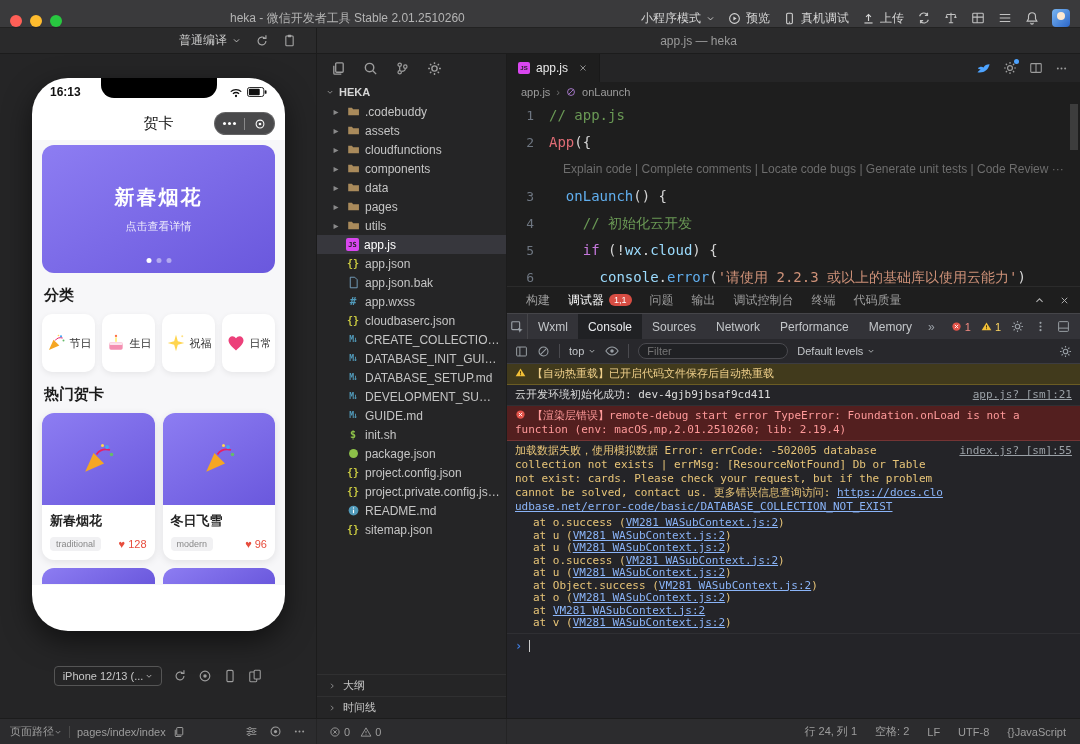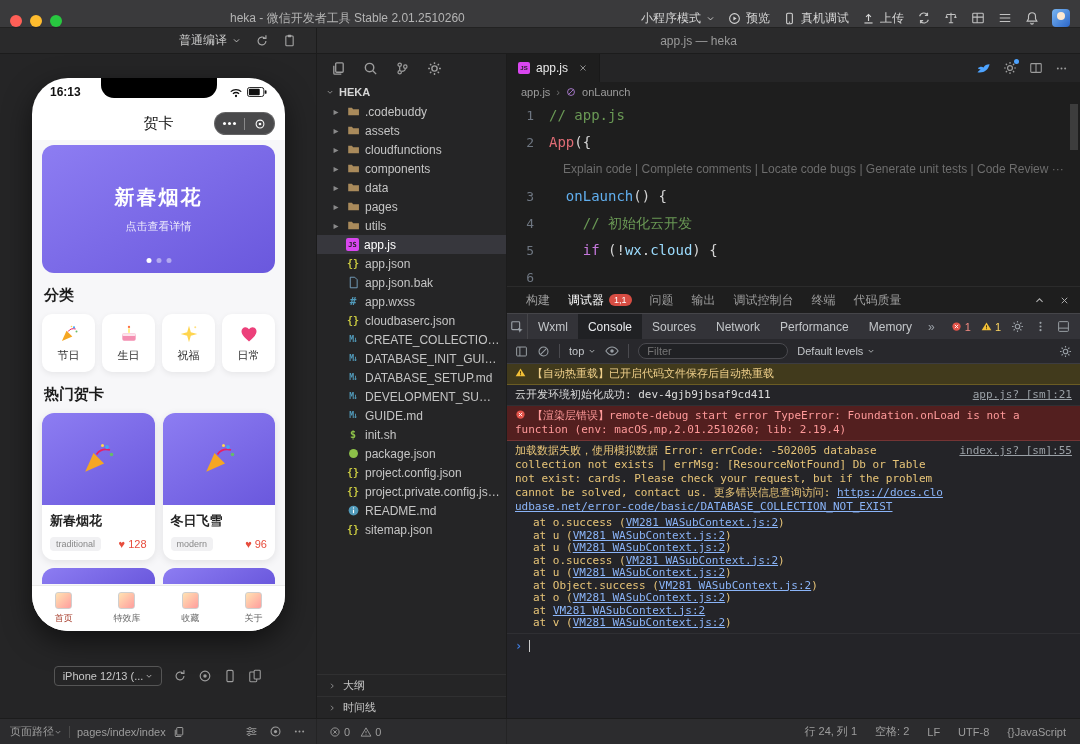--- a/index.html
+++ b/index.html
@@ -41,21 +41,21 @@
 .cap-right{flex:1;display:flex;justify-content:center;cursor:pointer}
 .p-content{position:absolute;top:62px;left:0;right:0;bottom:46px;padding:5px 10px 0;background:#f7f7f9;overflow:hidden}
 .banner{height:128px;border-radius:12px;background:linear-gradient(150deg,#8d7df2,#6a58dd);position:relative;display:flex;flex-direction:column;align-items:center;justify-content:center;color:#fff;cursor:pointer}
 .banner-title{font-size:20px;font-weight:bold;letter-spacing:2px}
 .banner-sub{font-size:11px;margin-top:8px;opacity:.85}
 .banner-dots{position:absolute;bottom:10px;left:50%;transform:translateX(-50%);display:flex;gap:5px}
 .bdot{width:5px;height:5px;border-radius:50%;background:rgba(255,255,255,.45)}
 .bdot.active{background:#fff}
 .sec-title{margin:13px 2px 9px;font-size:15px;font-weight:bold;color:#1b1b1b}
 .cat-row{display:flex;gap:7px}
-.cat-card{flex:1;height:58px;background:#fff;border-radius:10px;box-shadow:0 2px 6px rgba(0,0,0,.07);display:flex;flex-direction:column;align-items:center;justify-content:center;gap:4px;cursor:pointer}
+.cat-card{flex:1;height:58px;background:#fff;border-radius:10px;box-shadow:0 2px 6px rgba(0,0,0,.07);display:flex;flex-direction:row;align-items:center;justify-content:center;gap:4px;cursor:pointer}
 .cat-label{font-size:11px;color:#333}
 .hot-row{display:flex;gap:8px}
 .hot-card{flex:1;background:#fff;border-radius:12px;box-shadow:0 2px 8px rgba(0,0,0,.09);overflow:hidden;cursor:pointer}
 .hc-img{height:92px;background:linear-gradient(150deg,#8d7df2,#6a58dd);display:flex;align-items:center;justify-content:center}
 .hc-body{padding:7px 8px 9px}
 .hc-title{font-size:13px;font-weight:bold;color:#222}
 .hc-row{display:flex;justify-content:space-between;align-items:center;margin-top:7px}
 .hc-tag{font-size:9px;color:#888;background:#f1f1f3;border-radius:4px;padding:2px 6px}
 .hc-likes{font-size:11px;color:#e74c3c;display:flex;gap:3px;align-items:center}
 .strip-row{display:flex;gap:8px;margin-top:8px}
@@ -400,38 +400,20 @@
                   </span>
                 </div>
               </div>
             </div>
           </div>
         <div class="strip-row">
             <span class="strip"></span>
             <span class="strip"></span>
           </div>
       </div>
-      <div class="p-tabbar">
-          <div class="pt-item active">
-            <span class="pt-thumb"></span>
-            <div class="pt-label">首页</div>
-          </div>
-          <div class="pt-item">
-            <span class="pt-thumb"></span>
-            <div class="pt-label">特效库</div>
-          </div>
-          <div class="pt-item">
-            <span class="pt-thumb"></span>
-            <div class="pt-label">收藏</div>
-          </div>
-          <div class="pt-item">
-            <span class="pt-thumb"></span>
-            <div class="pt-label">关于</div>
-          </div>
-        </div>
     </div>
     <div class="device-row">
       <div class="device-select">
         <span>iPhone 12/13 (...</span>
         <span class="icon">
             <svg width="8" height="8" viewBox="0 0 16 16">
               <path d="M3.5 6l4.5 4.5L12.5 6" fill="none" stroke="currentColor" stroke-width="1.6"></path>
             </svg>
           </span>
       </div>
@@ -749,20 +731,21 @@
         <div class="code-line">
           <span class="ln">4</span>
           <span class="lc"><span class="tok-pln">    </span><span class="tok-cmt">// 初始化云开发</span></span>
         </div>
         <div class="code-line">
           <span class="ln">5</span>
           <span class="lc"><span class="tok-pln">    </span><span class="tok-kw">if</span><span class="tok-pln"> (!</span><span class="tok-var">wx</span><span class="tok-pln">.</span><span class="tok-var">cloud</span><span class="tok-pln">) {</span></span>
         </div>
         <div class="code-line">
           <span class="ln">6</span>
+          <span class="lc"><span class="tok-pln">      </span><span class="tok-var">console</span><span class="tok-pln">.</span><span class="tok-fn">error</span><span class="tok-pln">(</span><span class="tok-str">'请使用 2.2.3 或以上的基础库以使用云能力'</span><span class="tok-pln">)</span></span>
         </div>
       </div>
     <div class="panel-tabs">
       <div class="pt-wrap" id="panel-tabs">
           <div class="ptab">
             <span>构建</span>
           </div>
           <div class="ptab active">
             <span>调试器</span>
             <span class="badge">1,1</span>

